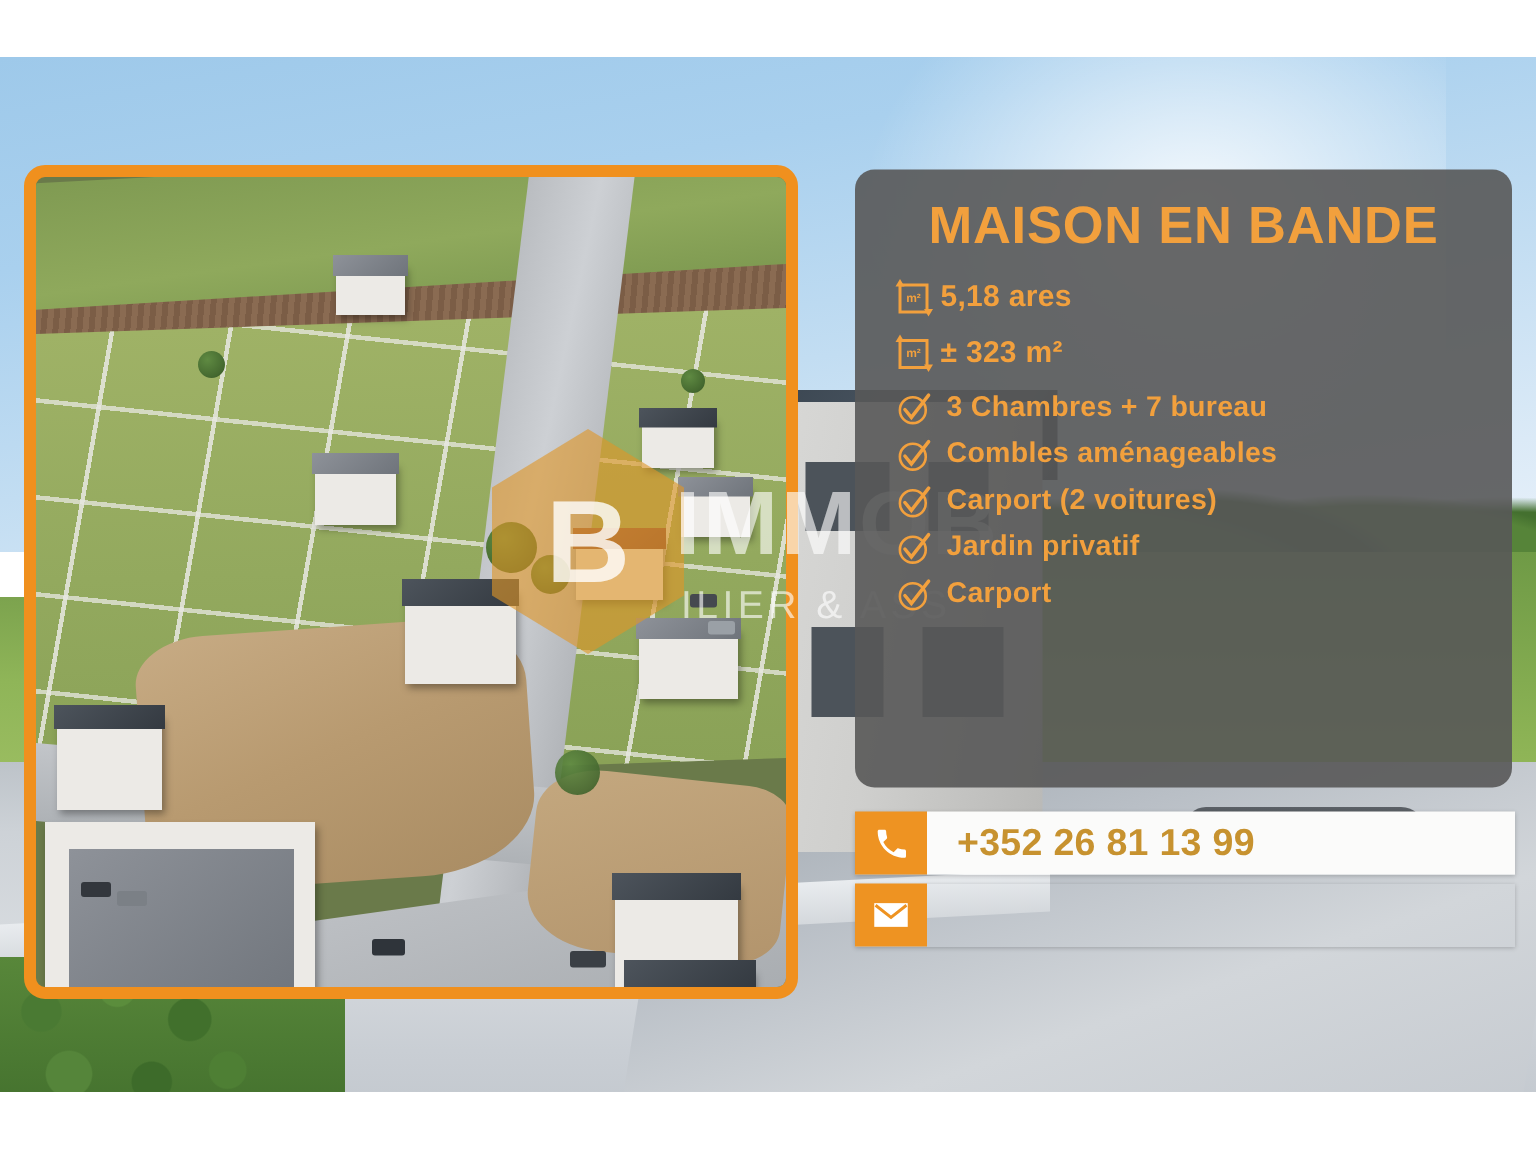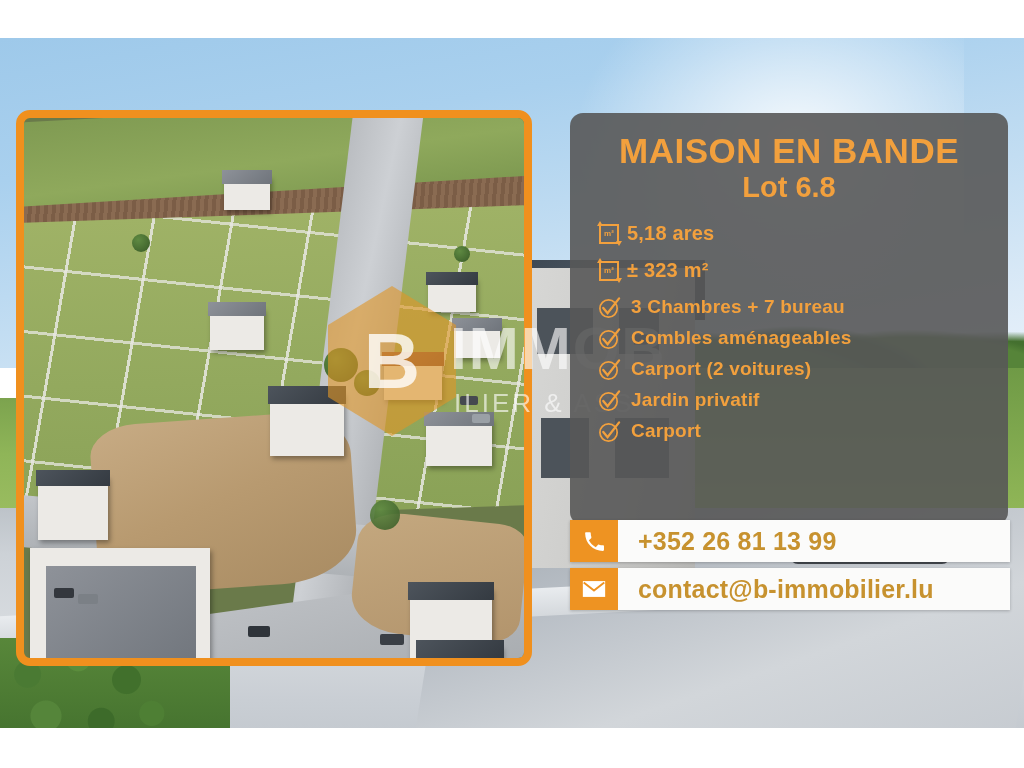--- a/index.html
+++ b/index.html
@@ -164,21 +164,21 @@
   .spec-icon .arr{position:absolute;width:0;height:0;}
   .spec-icon .arr-tl{left:1px;top:0;border-left:3px solid transparent;border-right:3px solid transparent;border-bottom:5px solid #F2A03D;}
   .spec-icon .arr-br{right:0;bottom:1px;border-left:3px solid transparent;border-right:3px solid transparent;border-top:5px solid #F2A03D;}
   .spec-text{color:#F2A03D;font-size:20px;font-weight:bold;letter-spacing:.2px;}
   .features{margin:12px 0 0 10px;}
   .feat-row{display:flex;align-items:center;gap:10px;margin-bottom:8px;}
   .feat-icon{width:23px;height:23px;flex:0 0 23px;position:relative;}
   .feat-text{color:#F2A03D;font-size:19px;font-weight:bold;letter-spacing:.2px;}
 
   
-  .contacts{position:absolute;left:570px;top:520px;width:440px;z-index:35;}
+  .contacts{position:absolute;left:570px;top:541px;width:440px;z-index:35;}
   .contact-row{display:flex;align-items:stretch;height:42px;margin-bottom:6px;
     box-shadow:0 1px 3px rgba(0,0,0,.22);}
   .contact-ic{
     width:48px;flex:0 0 48px;background:#EE9322;display:flex;align-items:center;justify-content:center;
   }
   .contact-val{
     flex:1;background:#fbfbfa;display:flex;align-items:center;padding-left:20px;
     color:#C7922F;font-size:25px;font-weight:bold;letter-spacing:.2px;white-space:nowrap;
   }
 </style>
@@ -260,21 +260,20 @@
   <div class="watermark">
     <div class="wm-hex">
       <div class="wm-b">B</div>
     </div>
     <div class="wm-word">IMMOB</div>
     <div class="wm-sub">ILIER &amp; ASS</div>
   </div>
 
   <div class="info-panel">
     <div class="title">MAISON EN BANDE</div>
-    <div class="subtitle">Lot 6.8</div>
 
     <div class="specs">
       <div class="spec-row">
         <div class="spec-icon">
           <div class="arr arr-tl"></div>
           <div class="sq">
               <span>m²</span>
             </div>
           <div class="arr arr-br"></div>
         </div>
@@ -350,19 +349,18 @@
       </div>
       <div class="contact-val">+352 26 81 13 99</div>
     </div>
     <div class="contact-row">
       <div class="contact-ic">
         <svg width="26" height="26" viewBox="0 0 24 24" fill="none" stroke="#ffffff" stroke-width="1.6">
             <rect x="2.5" y="5.5" width="19" height="13" fill="#ffffff" stroke="#ffffff"></rect>
             <path d="M2.5 6 L12 13.5 L21.5 6" stroke="#EE9322" stroke-width="1.8" fill="none"></path>
           </svg>
       </div>
-      <div class="contact-val">contact@b-immobilier.lu</div>
     </div>
   </div>
 
   <div class="band-top"></div>
   <div class="band-bottom"></div>
 </div>
 
 </body></html>

